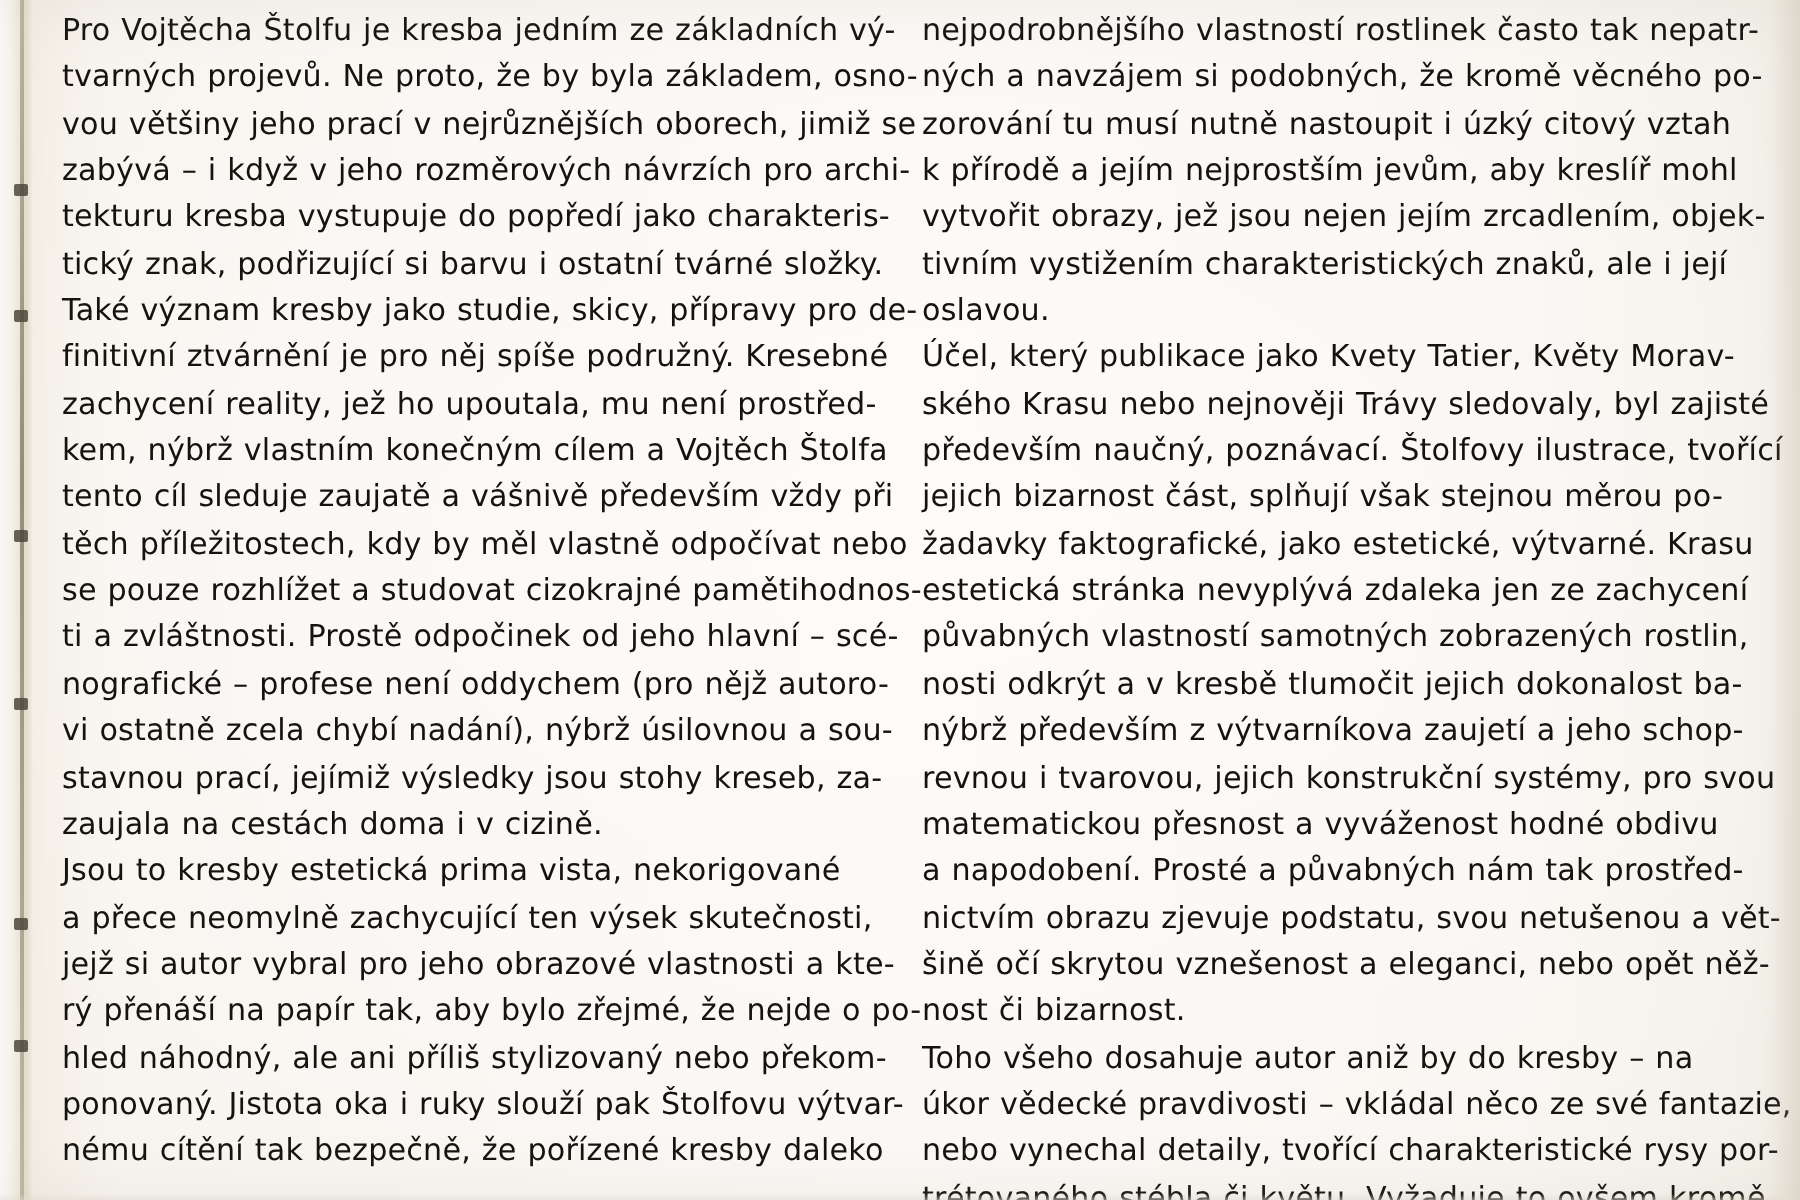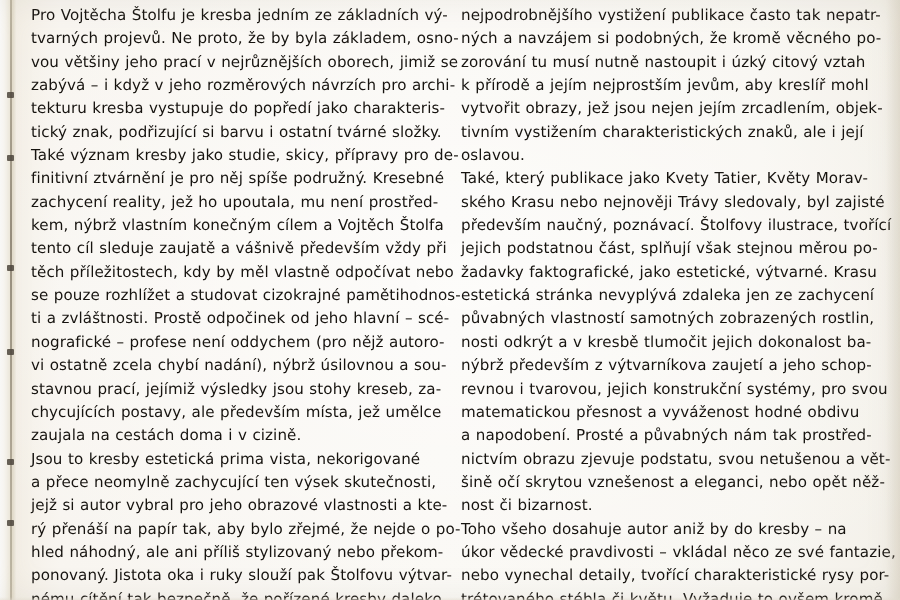--- a/index.html
+++ b/index.html
@@ -134,42 +134,41 @@
         <span class="text-line">finitivní ztvárnění je pro něj spíše podružný. Kresebné</span>
         <span class="text-line">zachycení reality, jež ho upoutala, mu není prostřed-</span>
         <span class="text-line">kem, nýbrž vlastním konečným cílem a Vojtěch Štolfa</span>
         <span class="text-line">tento cíl sleduje zaujatě a vášnivě především vždy při</span>
         <span class="text-line">těch příležitostech, kdy by měl vlastně odpočívat nebo</span>
         <span class="text-line">se pouze rozhlížet a studovat cizokrajné pamětihodnos-</span>
         <span class="text-line">ti a zvláštnosti. Prostě odpočinek od jeho hlavní – scé-</span>
         <span class="text-line">nografické – profese není oddychem (pro nějž autoro-</span>
         <span class="text-line">vi ostatně zcela chybí nadání), nýbrž úsilovnou a sou-</span>
         <span class="text-line">stavnou prací, jejímiž výsledky jsou stohy kreseb, za-</span>
-        <span class="text-line">chycujících postavy, ale především místa, jež umělce</span>
         <span class="text-line">zaujala na cestách doma i v cizině.</span>
         <span class="text-line">Jsou to kresby estetická prima vista, nekorigované</span>
         <span class="text-line">a přece neomylně zachycující ten výsek skutečnosti,</span>
         <span class="text-line">jejž si autor vybral pro jeho obrazové vlastnosti a kte-</span>
         <span class="text-line">rý přenáší na papír tak, aby bylo zřejmé, že nejde o po-</span>
         <span class="text-line">hled náhodný, ale ani příliš stylizovaný nebo překom-</span>
         <span class="text-line">ponovaný. Jistota oka i ruky slouží pak Štolfovu výtvar-</span>
         <span class="text-line">nému cítění tak bezpečně, že pořízené kresby daleko</span>
       </div>
     <div class="column" id="column-right">
-        <span class="text-line">nejpodrobnějšího vystižení publikace často tak nepatr-</span>
+        <span class="text-line">nejpodrobnějšího vlastností rostlinek často tak nepatr-</span>
         <span class="text-line">ných a navzájem si podobných, že kromě věcného po-</span>
         <span class="text-line">zorování tu musí nutně nastoupit i úzký citový vztah</span>
         <span class="text-line">k přírodě a jejím nejprostším jevům, aby kreslíř mohl</span>
         <span class="text-line">vytvořit obrazy, jež jsou nejen jejím zrcadlením, objek-</span>
         <span class="text-line">tivním vystižením charakteristických znaků, ale i její</span>
         <span class="text-line">oslavou.</span>
-        <span class="text-line">Také, který publikace jako Kvety Tatier, Květy Morav-</span>
+        <span class="text-line">Účel, který publikace jako Kvety Tatier, Květy Morav-</span>
         <span class="text-line">ského Krasu nebo nejnověji Trávy sledovaly, byl zajisté</span>
         <span class="text-line">především naučný, poznávací. Štolfovy ilustrace, tvořící</span>
-        <span class="text-line">jejich podstatnou část, splňují však stejnou měrou po-</span>
+        <span class="text-line">jejich bizarnost část, splňují však stejnou měrou po-</span>
         <span class="text-line">žadavky faktografické, jako estetické, výtvarné. Krasu</span>
         <span class="text-line">estetická stránka nevyplývá zdaleka jen ze zachycení</span>
         <span class="text-line">půvabných vlastností samotných zobrazených rostlin,</span>
         <span class="text-line">nosti odkrýt a v kresbě tlumočit jejich dokonalost ba-</span>
         <span class="text-line">nýbrž především z výtvarníkova zaujetí a jeho schop-</span>
         <span class="text-line">revnou i tvarovou, jejich konstrukční systémy, pro svou</span>
         <span class="text-line">matematickou přesnost a vyváženost hodné obdivu</span>
         <span class="text-line">a napodobení. Prosté a půvabných nám tak prostřed-</span>
         <span class="text-line">nictvím obrazu zjevuje podstatu, svou netušenou a vět-</span>
         <span class="text-line">šině očí skrytou vznešenost a eleganci, nebo opět něž-</span>

